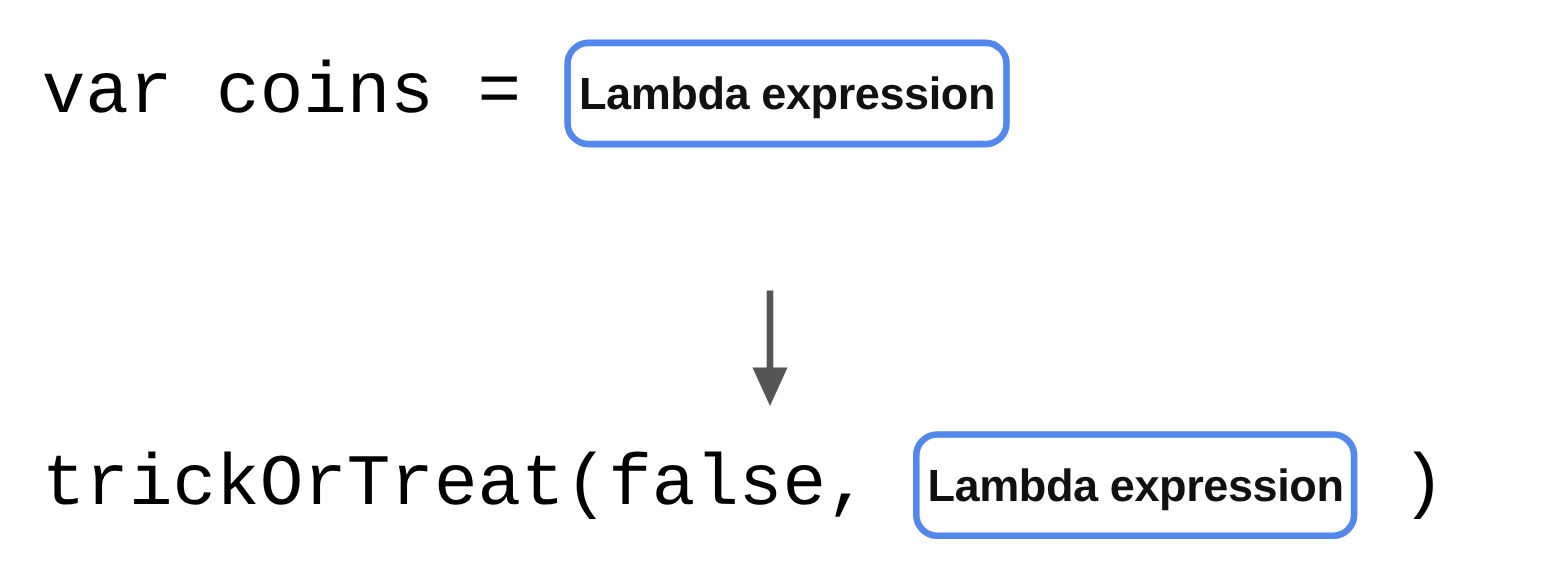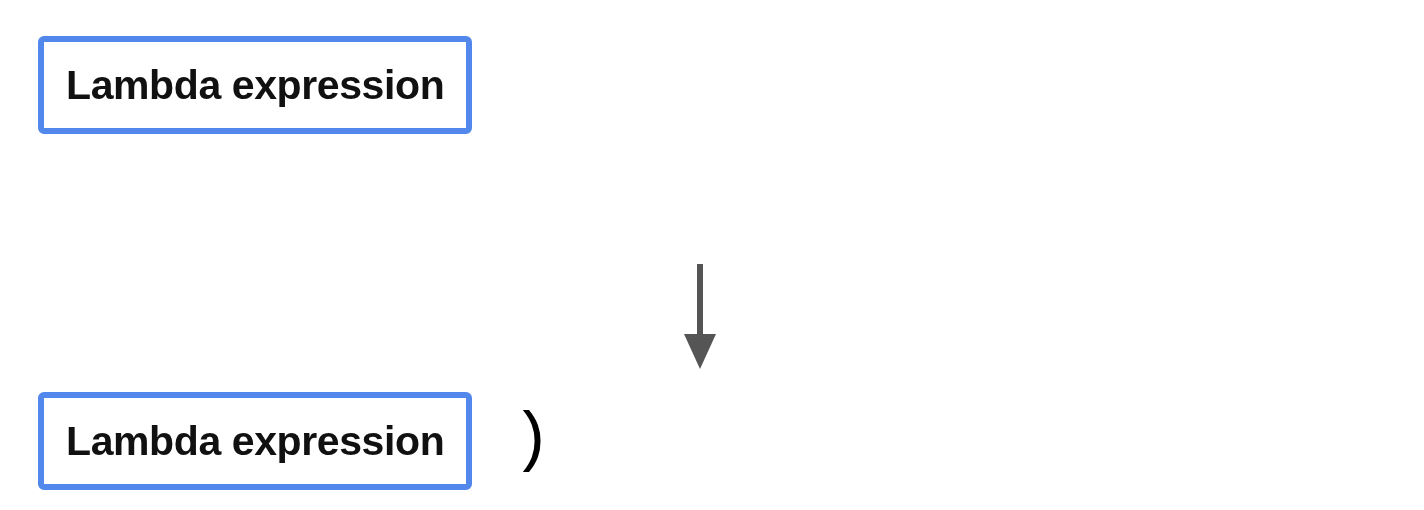--- a/index.html
+++ b/index.html
@@ -45,55 +45,57 @@
   }
 
   
   .pill {
     box-sizing: border-box;
     display: inline-flex;
     align-items: center;
     justify-content: center;
     background: #ffffff;
     border: 6px solid #5287ec;
-    border-radius: 6px;
+    border-radius: 22px;
     height: 98px;
-    padding: 0 22px;
+    padding: 0 7px;
     font-family: "Liberation Sans", "DejaVu Sans", sans-serif;
     font-size: 41px;
     font-weight: 700;
     letter-spacing: -0.4px;
     color: #111111;
     line-height: 1;
   }
 
   
   .arrow {
     position: absolute;
   }
 </style>
 </head>
 <body>
 
 <div id="canvas">
 
   <div class="row" id="row-1" style="left:38px; top:36px; height:98px;">
+    <span class="code-seg">var coins = </span>
     <span class="pill">
       <span>Lambda expression</span>
     </span>
   </div>
 
 
   <div class="arrow" style="left:678px; top:262px;">
     <svg width="44" height="110" viewBox="0 0 44 110" xmlns="http://www.w3.org/2000/svg">
       <line x1="22" y1="2" x2="22" y2="76" stroke="#555555" stroke-width="6"></line>
       <polygon points="6,72 38,72 22,107" fill="#555555"></polygon>
     </svg>
   </div>
 
   <div class="row" id="row-3" style="left:38px; top:392px; height:98px;">
+    <span class="code-seg">trickOrTreat(false, </span>
     <span class="pill">
       <span>Lambda expression</span>
     </span>
     <span class="code-seg"> )</span>
   </div>
 
 </div>
 
 </body></html>

